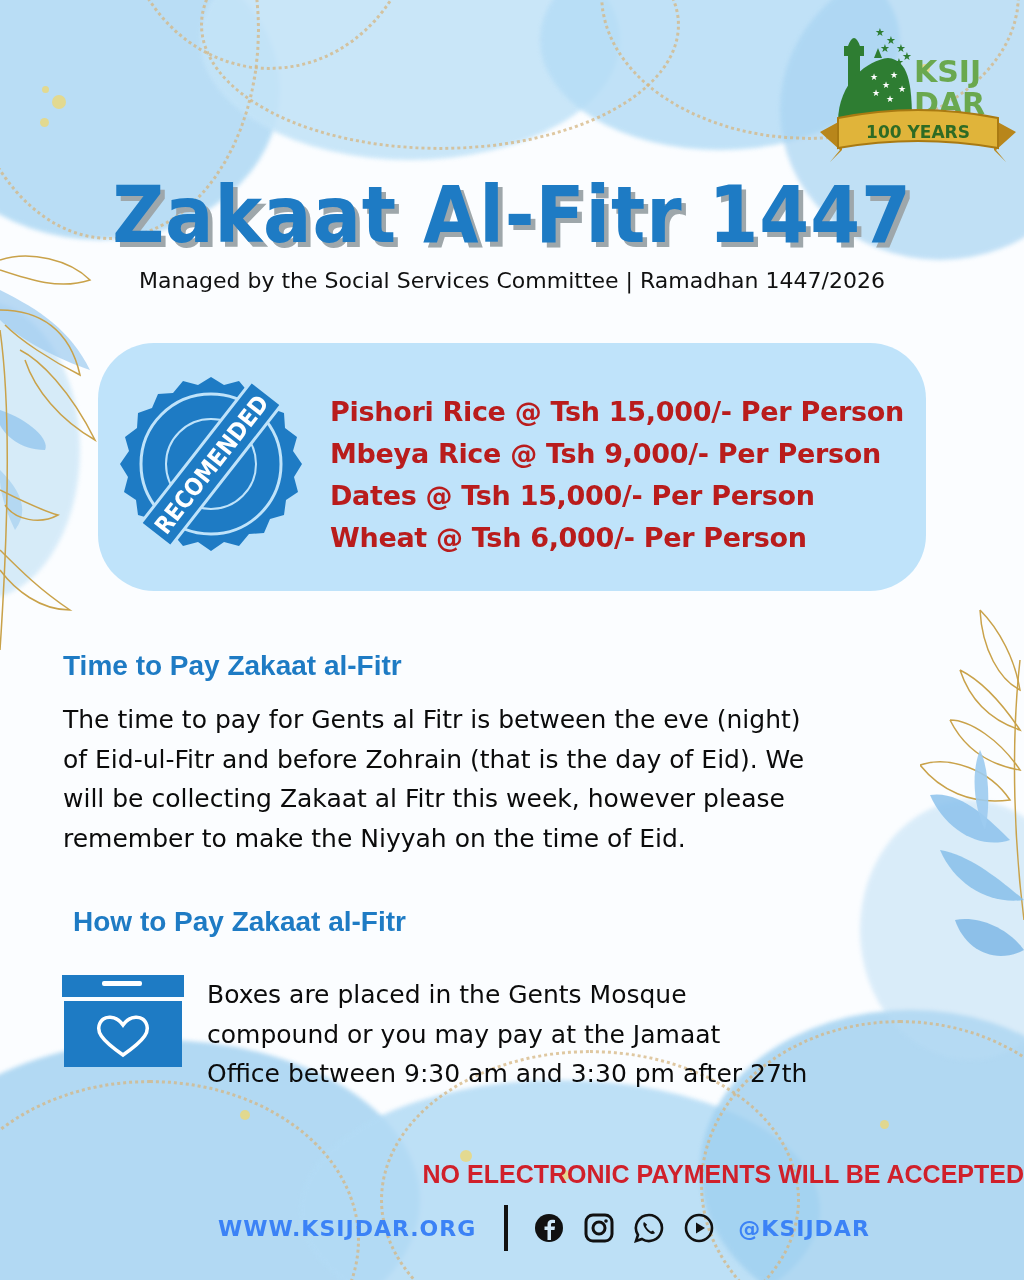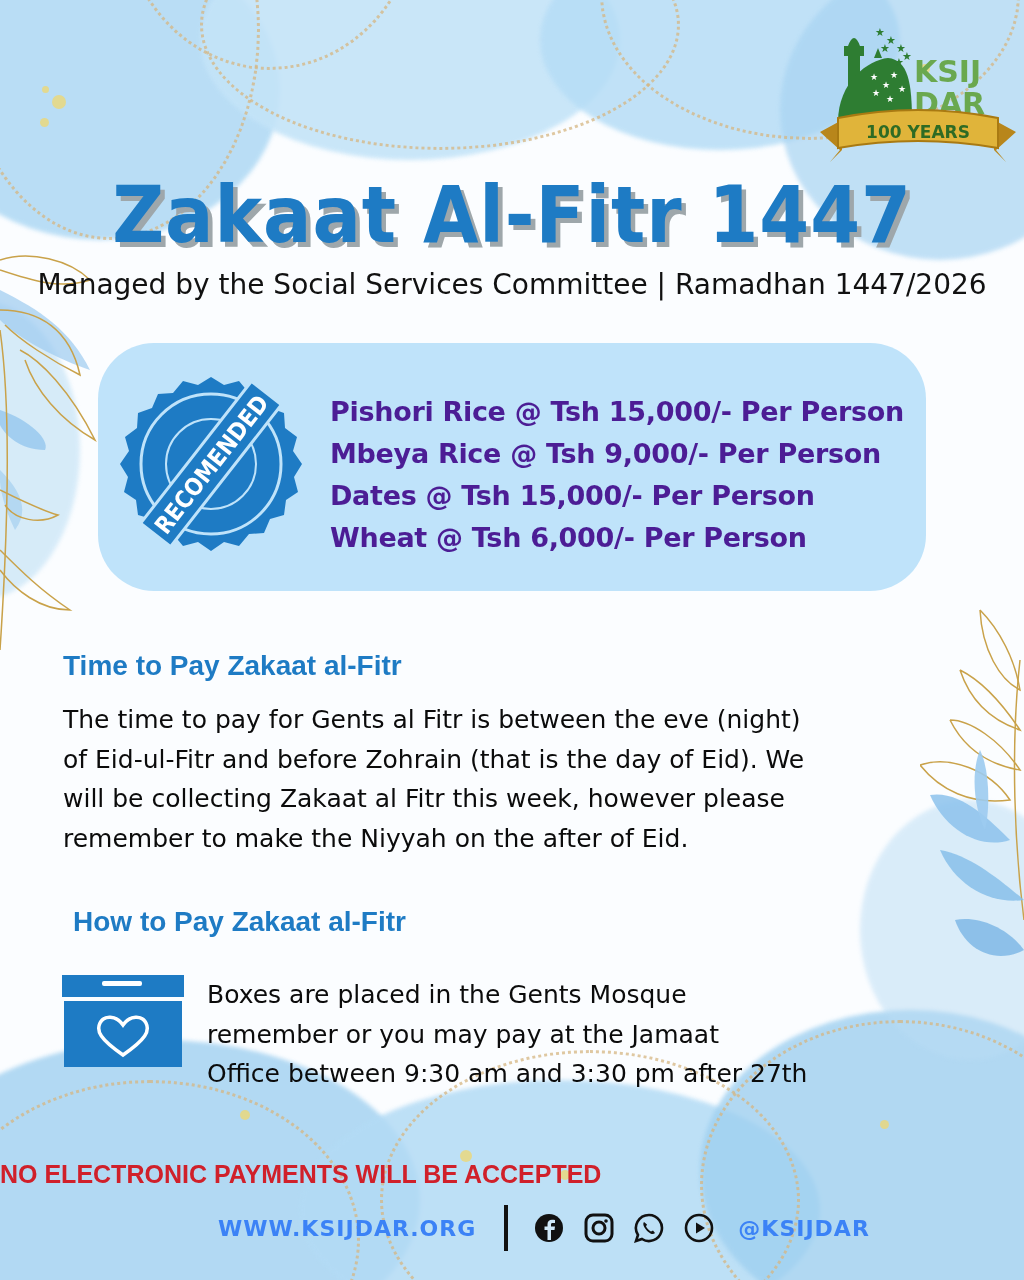--- a/index.html
+++ b/index.html
@@ -19,47 +19,47 @@
 
   .title {
     position: absolute; left: 0; right: 0; top: 170px; text-align: center; z-index: 2;
     font-family: "DejaVu Sans", sans-serif; font-weight: bold;
     font-size: 78px; letter-spacing: 1px; color: #1e7bc4;
     text-shadow: 5px 5px 0 #9ea7ab;
     transform: scaleX(0.92);
   }
   .subtitle {
     position: absolute; left: 0; right: 0; top: 268px; text-align: center; z-index: 2;
-    font-family: "DejaVu Sans", sans-serif; font-size: 28px; color: #111;
+    font-family: "DejaVu Sans", sans-serif; font-size: 22px; color: #111;
   }
 
   .price-card {
     position: absolute; left: 98px; top: 343px; width: 828px; height: 248px; z-index: 2;
     background: #bfe3fa; border-radius: 56px;
   }
   .stamp { position: absolute; left: 18px; top: 30px; width: 190px; height: 190px; }
   .price-list {
     position: absolute; left: 232px; top: 48px;
     font-family: "DejaVu Sans", sans-serif; font-weight: bold; font-size: 27px; line-height: 42px;
-    color: #4c1d95; letter-spacing: -0.3px;
+    color: #b91c1c; letter-spacing: -0.3px;
   }
 
   .section-heading {
     position: absolute; z-index: 2;
     font-family: "Liberation Sans", sans-serif; font-weight: bold; font-size: 28px; color: #1e7bc4;
   }
   .section-body {
     position: absolute; z-index: 2;
     font-family: "DejaVu Sans", sans-serif; font-size: 25px; line-height: 39.5px; color: #0b0b0b;
   }
 
   .donation-box { position: absolute; left: 60px; top: 975px; width: 126px; height: 92px; z-index: 2; }
 
   .warning {
-    position: absolute; left: 0; right: 0; top: 1160px; text-align: left; z-index: 2;
+    position: absolute; left: 0; right: 0; top: 1160px; text-align: right; z-index: 2;
     font-family: "Liberation Sans", sans-serif; font-weight: bold; font-size: 25px; color: #d0202a;
   }
   .footer {
     position: absolute; left: 218px; top: 1205px; height: 46px; z-index: 2;
     display: flex; align-items: center; gap: 20px;
     font-family: "DejaVu Sans", sans-serif; font-weight: bold; font-size: 22px; color: #3b82f6;
     letter-spacing: 1px;
   }
   .footer .sep { width: 4px; height: 46px; background: #111; margin: 0 6px 0 8px; }
   .social-icon { width: 30px; height: 30px; display: inline-flex; }
@@ -180,35 +180,35 @@
     <div>Dates @ Tsh 15,000/- Per Person</div>
     <div>Wheat @ Tsh 6,000/- Per Person</div>
   </div>
 </div>
 
 <h2 class="section-heading" style="left:63px;top:650px">Time to Pay Zakaat al-Fitr</h2>
 <div class="section-body" style="left:63px;top:700px;width:870px">
   <div>The time to pay for Gents al Fitr is between the eve (night)</div>
   <div>of Eid-ul-Fitr and before Zohrain (that is the day of Eid). We</div>
   <div>will be collecting Zakaat al Fitr this week, however please</div>
-  <div>remember to make the Niyyah on the after of Eid.</div>
+  <div>remember to make the Niyyah on the time of Eid.</div>
 </div>
 
 <h2 class="section-heading" style="left:73px;top:906px">How to Pay Zakaat al-Fitr</h2>
 <div class="donation-box">
   <svg width="126" height="92" viewBox="0 0 126 92">
     <rect x="2" y="0" width="122" height="22" fill="#1e7bc4"></rect>
     <rect x="42" y="6" width="40" height="5" rx="2" fill="#ffffff"></rect>
     <rect x="4" y="26" width="118" height="66" fill="#1e7bc4"></rect>
     <path d="M63 80 C40 64 36 56 40 48 C44 40 56 40 63 50 C70 40 82 40 86 48 C90 56 86 64 63 80Z" fill="none" stroke="#ffffff" stroke-width="3.5"></path>
   </svg>
 </div>
 <div class="section-body" style="left:207px;top:975px;width:720px">
   <div>Boxes are placed in the Gents Mosque</div>
-  <div>remember or you may pay at the Jamaat</div>
+  <div>compound or you may pay at the Jamaat</div>
   <div>Office between 9:30 am and 3:30 pm after 27th</div>
 </div>
 
 <div class="warning">NO ELECTRONIC PAYMENTS WILL BE ACCEPTED</div>
 
 <div class="footer">
   <span>WWW.KSIJDAR.ORG</span>
   <span class="sep"></span>
   <span class="social-icon">
     <svg width="30" height="30" viewBox="0 0 30 30">

